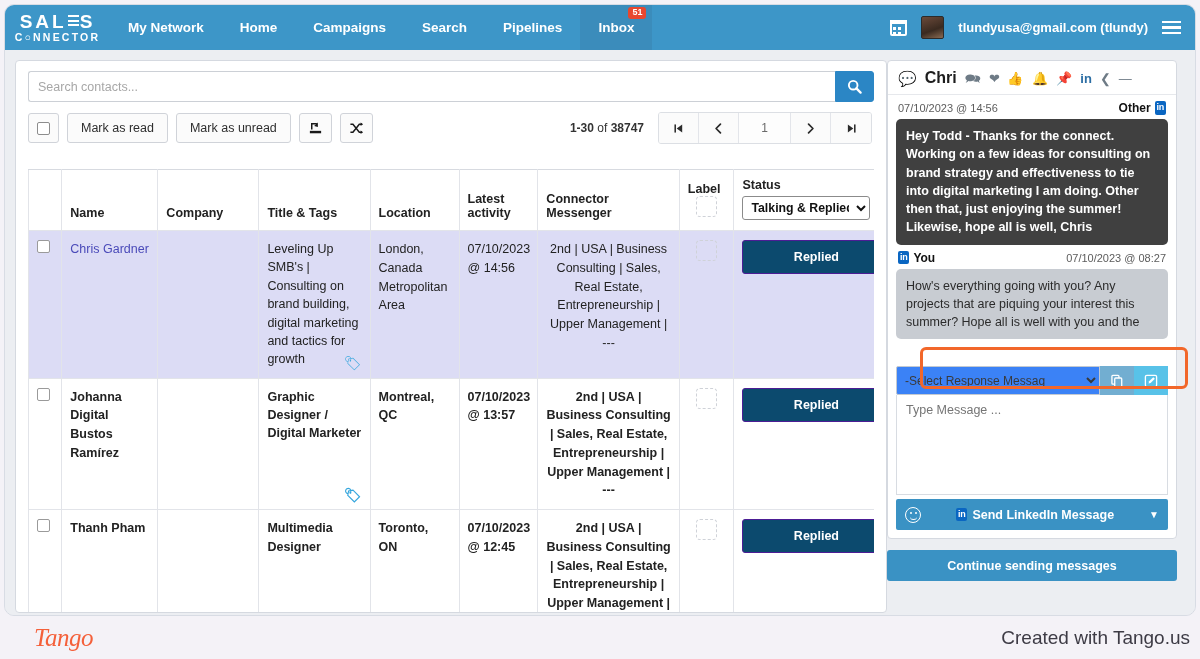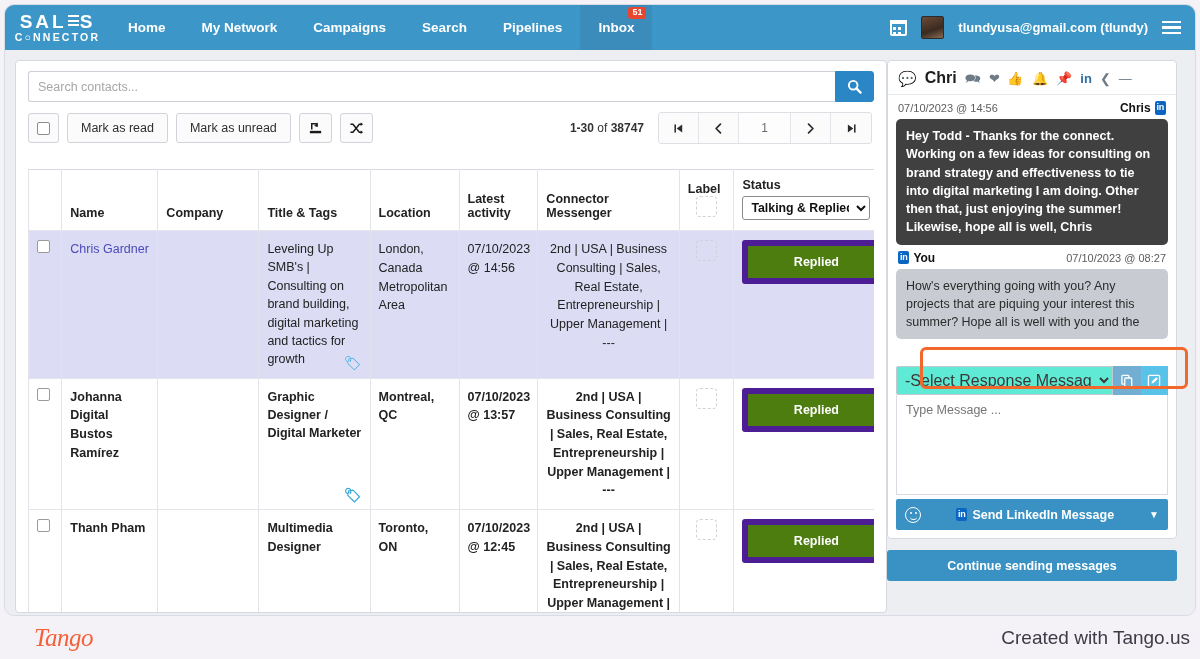--- a/index.html
+++ b/index.html
@@ -187,22 +187,22 @@
   td.c-loc-cell { font-weight: bold; line-height: 1.5; }
   td.c-loc-cell.light { font-weight: normal; }
   td.c-latest-cell { font-weight: bold; line-height: 1.5; }
   td.c-latest-cell.light { font-weight: normal; }
   td.c-conn-cell { font-weight: bold; text-align: center; line-height: 1.5; }
   td.c-conn-cell.light { font-weight: normal; }
   td.c-label-cell { text-align: center; }
   .tag-icon { position: absolute; right: 8px; bottom: 4px; color: #35a6dd; font-size: 14px; }
   .status-pill {
     display: block; width: 148px; margin: 0 auto; text-align: center;
-    background: #4d7c0f; color: #fff; font-weight: bold; font-size: 12.5px;
-    padding: 9px 0; border-radius: 3px; border: 6px solid #4c1d95; cursor: pointer;
+    background: #0c4a6e; color: #fff; font-weight: bold; font-size: 12.5px;
+    padding: 9px 0; border-radius: 3px; border: 1px solid #4c1d95; cursor: pointer;
   }
   .row-chk { width: 13px; height: 13px; border: 1px solid #9a9a9a; border-radius: 2px; background: #fff; display:inline-block; }
 
   
   .right-panel {
     width: 290px; position: relative;
   }
   .msg-card {
     background: #fff; border: 1px solid #d5d9e0; border-radius: 4px;
     height: 479px; overflow: hidden; position: relative;
@@ -229,21 +229,21 @@
     border-radius: 5px; padding: 8px 10px; font-size: 12.5px; line-height: 1.46;
   }
   .bubble.them { background: #404040; color: #fff; font-weight: bold; }
   .bubble.me { background: #c8ccd2; color: #2b2b2b; }
   .resp-row {
     display: flex; align-items: stretch; gap: 0;
     margin: 0 8px; position: relative;
   }
   .resp-select {
     flex: 1; height: 29px; border: 1px solid #c3c9d1; border-radius: 2px 0 0 2px;
-    font-size: 16px; color: #3a3a3a; padding: 0 4px; background: #5eead4;
+    font-size: 12px; color: #3a3a3a; padding: 0 4px; background: #3b82f6;
     font-family: "Liberation Sans", sans-serif;
   }
   .resp-btn {
     width: 34px; display: flex; align-items: center; justify-content: center;
     color: #fff; cursor: pointer; font-size: 14px;
   }
   .resp-btn.b1 { background: #72aed1; }
   .resp-btn.b2 { background: #58c2e8; }
   .highlight-ring {
     position: absolute; left: 920px; top: 347px; width: 268px; height: 42px;
@@ -313,24 +313,24 @@
               <i class="abar"></i>
               <i class="abar"></i>
             </span>
             <span>S</span>
         </div>
         <div class="l2">C○NNECTOR</div>
       </div>
 
       <div class="nav-items">
         <div class="nav-item">
+          <span>My Network</span>
+        </div>
+        <div class="nav-item">
           <span>Home</span>
-        </div>
-        <div class="nav-item">
-          <span>My Network</span>
         </div>
         <div class="nav-item">
           <span>Campaigns</span>
         </div>
         <div class="nav-item">
           <span>Search</span>
         </div>
         <div class="nav-item">
           <span>Pipelines</span>
         </div>
@@ -532,21 +532,21 @@
             <span class="hicon">📌</span>
             <span class="hicon li">in</span>
             <span class="hicon">❮</span>
             <span class="hicon">—</span>
           </div>
 
           <div class="msg-scroll">
             <div class="msg-meta">
               <span>07/10/2023 @ 14:56</span>
               <span class="who">
-                <span>Chris</span>
+                <span>Other</span>
                 <span class="li-badge">in</span>
               </span>
             </div>
             <div class="bubble them">Hey Todd - Thanks for the connect. Working on a few ideas for consulting on brand strategy and effectiveness to tie into digital marketing I am doing. Other then that, just enjoying the summer! Likewise, hope all is well, Chris</div>
 
             <div class="msg-meta">
               <span class="who">
                 <span class="li-badge">in</span>
                 <span>You</span>
               </span>

